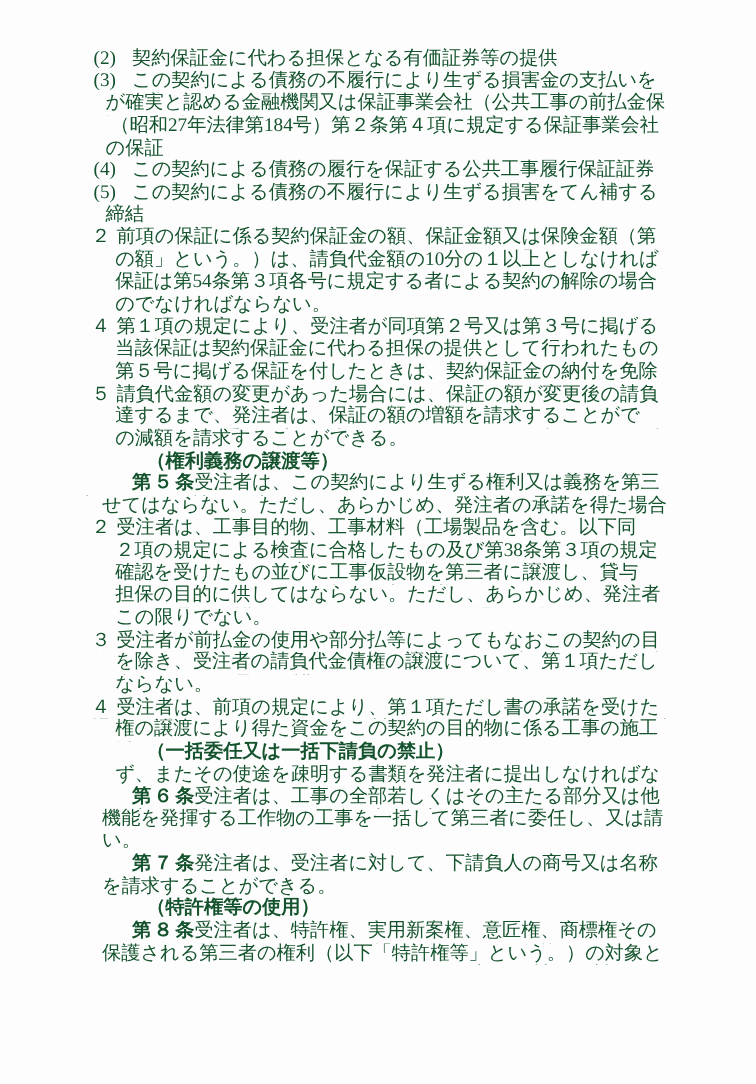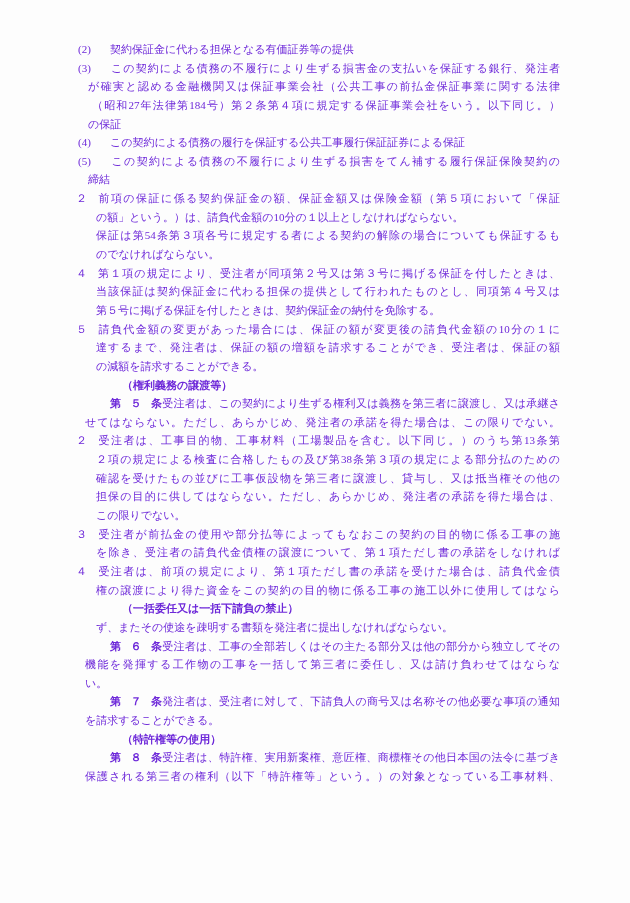--- a/index.html
+++ b/index.html
@@ -10,24 +10,24 @@
   }
   .page {
     position: relative;
     width: 630px; height: 903px;
     background: #fdfdfd;
     box-sizing: border-box;
     padding-top: 40px;
     overflow: hidden;
   }
   .line {
-    font-size: 11px;
+    font-size: 16px;
     line-height: 18.65px;
     height: 18.65px;
-    color: #6d28d9;
+    color: #14532d;
     padding-right: 70px;
     overflow: hidden;
   }
   .full { text-align-last: justify; }
   .bold { font-weight: bold; margin-left: 45px; }
   
   .i-art   { padding-left: 65px; }
   .i-artc  { padding-left: 85px; }
   .i-para  { padding-left: 76px; }
   .i-parac { padding-left: 86px; margin-left: 10px; }
@@ -67,20 +67,21 @@
       <div class="line i-head bold"><span>（権利義務の譲渡等）</span></div>
       <div class="line i-art full"><span class="marker m-art bold">第５条</span><span>受注者は、この契約により生ずる権利又は義務を第三者に譲渡し、又は承継さ</span></div>
       <div class="line i-artc full"><span>せてはならない。ただし、あらかじめ、発注者の承諾を得た場合は、この限りでない。</span></div>
       <div class="line i-para full"><span class="marker m-para">２</span><span>受注者は、工事目的物、工事材料（工場製品を含む。以下同じ。）のうち第13条第</span></div>
       <div class="line i-parac full"><span>２項の規定による検査に合格したもの及び第38条第３項の規定による部分払のための</span></div>
       <div class="line i-parac full"><span>確認を受けたもの並びに工事仮設物を第三者に譲渡し、貸与し、又は抵当権その他の</span></div>
       <div class="line i-parac full"><span>担保の目的に供してはならない。ただし、あらかじめ、発注者の承諾を得た場合は、</span></div>
       <div class="line i-parac"><span>この限りでない。</span></div>
       <div class="line i-para full"><span class="marker m-para">３</span><span>受注者が前払金の使用や部分払等によってもなおこの契約の目的物に係る工事の施</span></div>
       <div class="line i-parac full"><span>を除き、受注者の請負代金債権の譲渡について、第１項ただし書の承諾をしなければ</span></div>
+      <div class="line i-parac"><span>ならない。</span></div>
       <div class="line i-para full"><span class="marker m-para">４</span><span>受注者は、前項の規定により、第１項ただし書の承諾を受けた場合は、請負代金債</span></div>
       <div class="line i-parac full"><span>権の譲渡により得た資金をこの契約の目的物に係る工事の施工以外に使用してはなら</span></div>
       <div class="line i-head bold"><span>（一括委任又は一括下請負の禁止）</span></div>
       <div class="line i-parac"><span>ず、またその使途を疎明する書類を発注者に提出しなければならない。</span></div>
       <div class="line i-art full"><span class="marker m-art bold">第６条</span><span>受注者は、工事の全部若しくはその主たる部分又は他の部分から独立してその</span></div>
       <div class="line i-artc full"><span>機能を発揮する工作物の工事を一括して第三者に委任し、又は請け負わせてはならな</span></div>
       <div class="line i-artc"><span>い。</span></div>
       <div class="line i-art full"><span class="marker m-art bold">第７条</span><span>発注者は、受注者に対して、下請負人の商号又は名称その他必要な事項の通知</span></div>
       <div class="line i-artc"><span>を請求することができる。</span></div>
       <div class="line i-head bold"><span>（特許権等の使用）</span></div>

